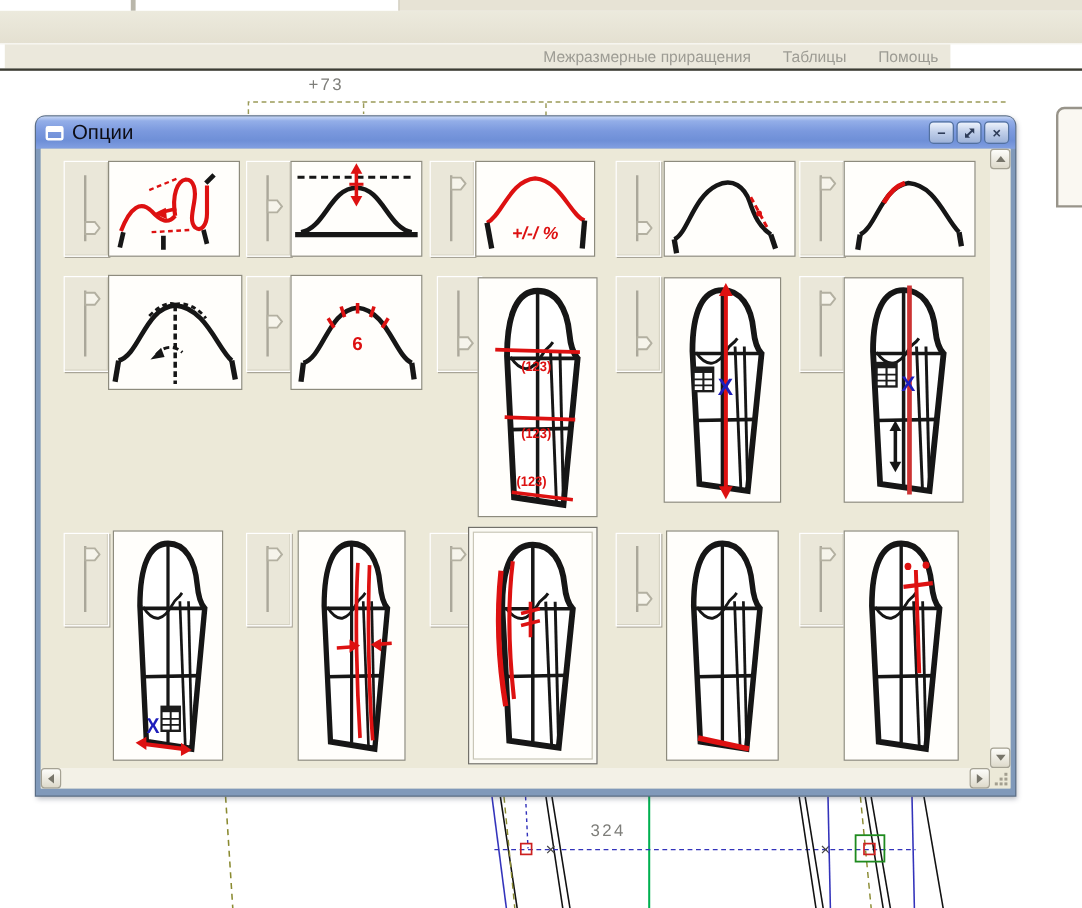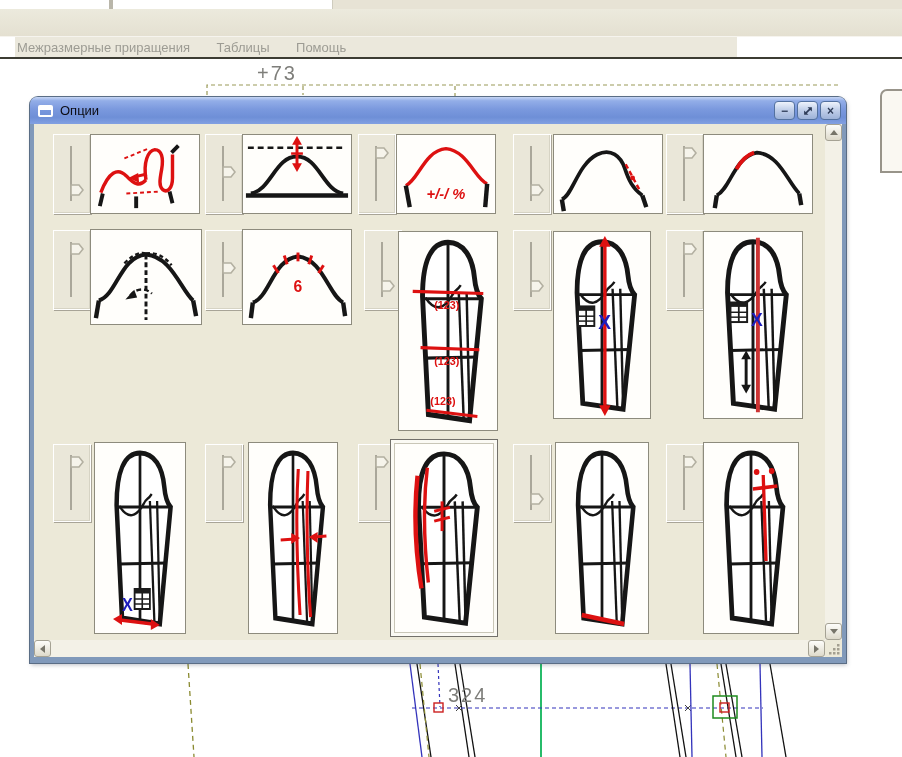--- a/index.html
+++ b/index.html
@@ -4,41 +4,41 @@
 <style>
   html,body{margin:0;padding:0;}
   body{width:902px;height:757px;position:relative;overflow:hidden;background:#fff;
        font-family:"Liberation Sans",sans-serif;}
   
   .topstrip{position:absolute;left:0;top:0;width:902px;height:9px;background:#fff;z-index:3;}
   .topstrip .vdiv{position:absolute;left:109px;top:0;width:4px;height:9px;background:#b9b6aa;}
   .topstrip .beige{position:absolute;left:332px;top:0;right:0;height:9px;background:#e7e3d5;border-left:1px solid #cfccbe;}
   .toolbar{position:absolute;left:0;top:9px;width:902px;height:27px;z-index:3;
            background:linear-gradient(180deg,#eceadd,#e4e0d1);border-bottom:1px solid #f6f4ee;}
-  .menubar{position:absolute;left:15px;top:37px;width:722px;height:20px;background:#ecead e0;z-index:3;
-           background:#ebe8dc;}
+  .menubar{position:absolute;left:4px;top:37px;width:788px;height:20px;background:#ecead e0;z-index:3;
+           background:#ebe8dc;text-align:right;}
   .menubar .mi{display:inline-block;color:#9d9c94;font-size:13px;padding:2px 10px 2px 2px;margin-top:1px;}
   .menubar .mi+.mi{padding-left:12px;}
   .darkline{position:absolute;left:0;top:57px;width:902px;height:2px;background:#3c3c33;z-index:3;}
-  .measure{position:absolute;color:#7e7e7a;font-size:20px;letter-spacing:2px;z-index:2;}
+  .measure{position:absolute;color:#7e7e7a;font-size:14px;letter-spacing:2px;z-index:2;}
   #top-measure{left:257px;top:62px;}
-  #bottom-measure{left:448px;top:684px;}
+  #bottom-measure{left:492px;top:684px;}
   
   #canvas-bg{position:absolute;left:0;top:0;z-index:1;}
   
   .right-partial{position:absolute;left:880px;top:89px;width:40px;height:80px;z-index:2;
      background:#faf8f2;border:2px solid #98948a;border-radius:7px 0 0 0;}
   
   .dlg{position:absolute;left:30px;top:97px;width:816px;height:566px;z-index:5;
        background:#8099ba;border-radius:8px 8px 0 0;box-shadow:0 0 0 1px #5a6d85,1px 2px 4px rgba(60,70,90,.35);}
   .dlg-title{position:absolute;left:0;top:0;right:0;height:27px;border-radius:7px 7px 0 0;
        background:linear-gradient(180deg,#c7d6f4 0%,#93aee8 14%,#7b99de 45%,#6e8fd7 75%,#82a0e2 100%);
        display:flex;align-items:center;padding:0 5px;box-sizing:border-box;}
   .dlg-ico{width:15px;height:12px;border:2px solid #fff;border-top:5px solid #fff;border-radius:2px;margin:0 5px 0 3px;box-sizing:border-box;background:transparent;}
-  .dlg-title .t{color:#0d0d14;font-size:13px;margin-left:2px;}
+  .dlg-title .t{color:#0d0d14;font-size:17px;margin-left:2px;}
   .winbtns{margin-left:auto;display:flex;gap:2px;}
   .wb{width:21px;height:19px;border:1px solid #53719f;border-radius:4px;box-sizing:border-box;
       background:linear-gradient(180deg,#eef3fc,#c2d0ea 45%,#9db2d8);color:#2e3c58;font-size:12px;font-weight:bold;
       display:flex;align-items:center;justify-content:center;line-height:1;}
   
   .dlg-client{position:absolute;left:4px;top:27px;right:4px;bottom:6px;background:#ece9d8;}
   .content{position:absolute;left:0;top:0;right:17px;bottom:17px;background:#ece9d8;overflow:hidden;}
   
   .vsb{position:absolute;top:0;right:0;bottom:17px;width:17px;background:#f3f1e7;}
   .hsb{position:absolute;left:0;right:17px;bottom:0;height:17px;background:#f3f1e7;}

